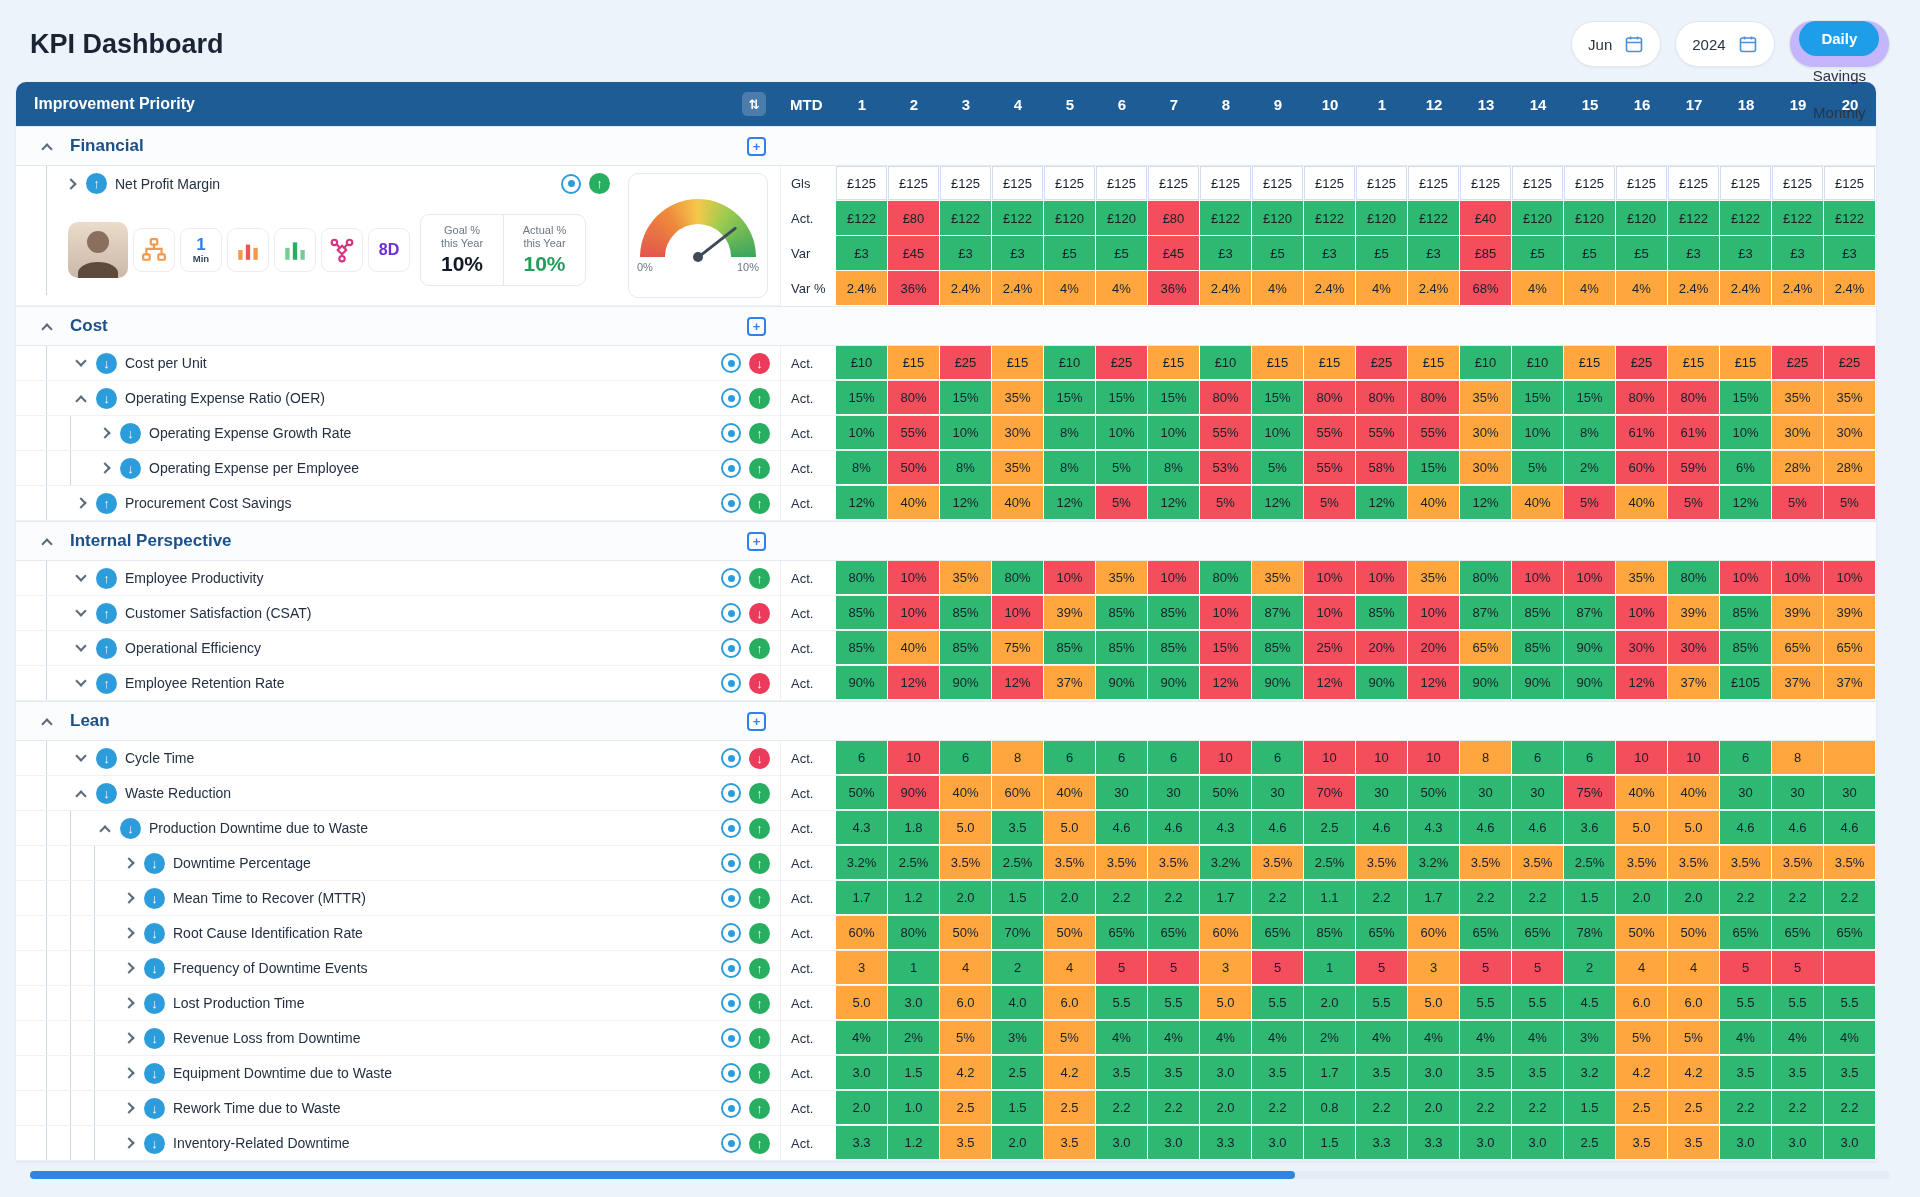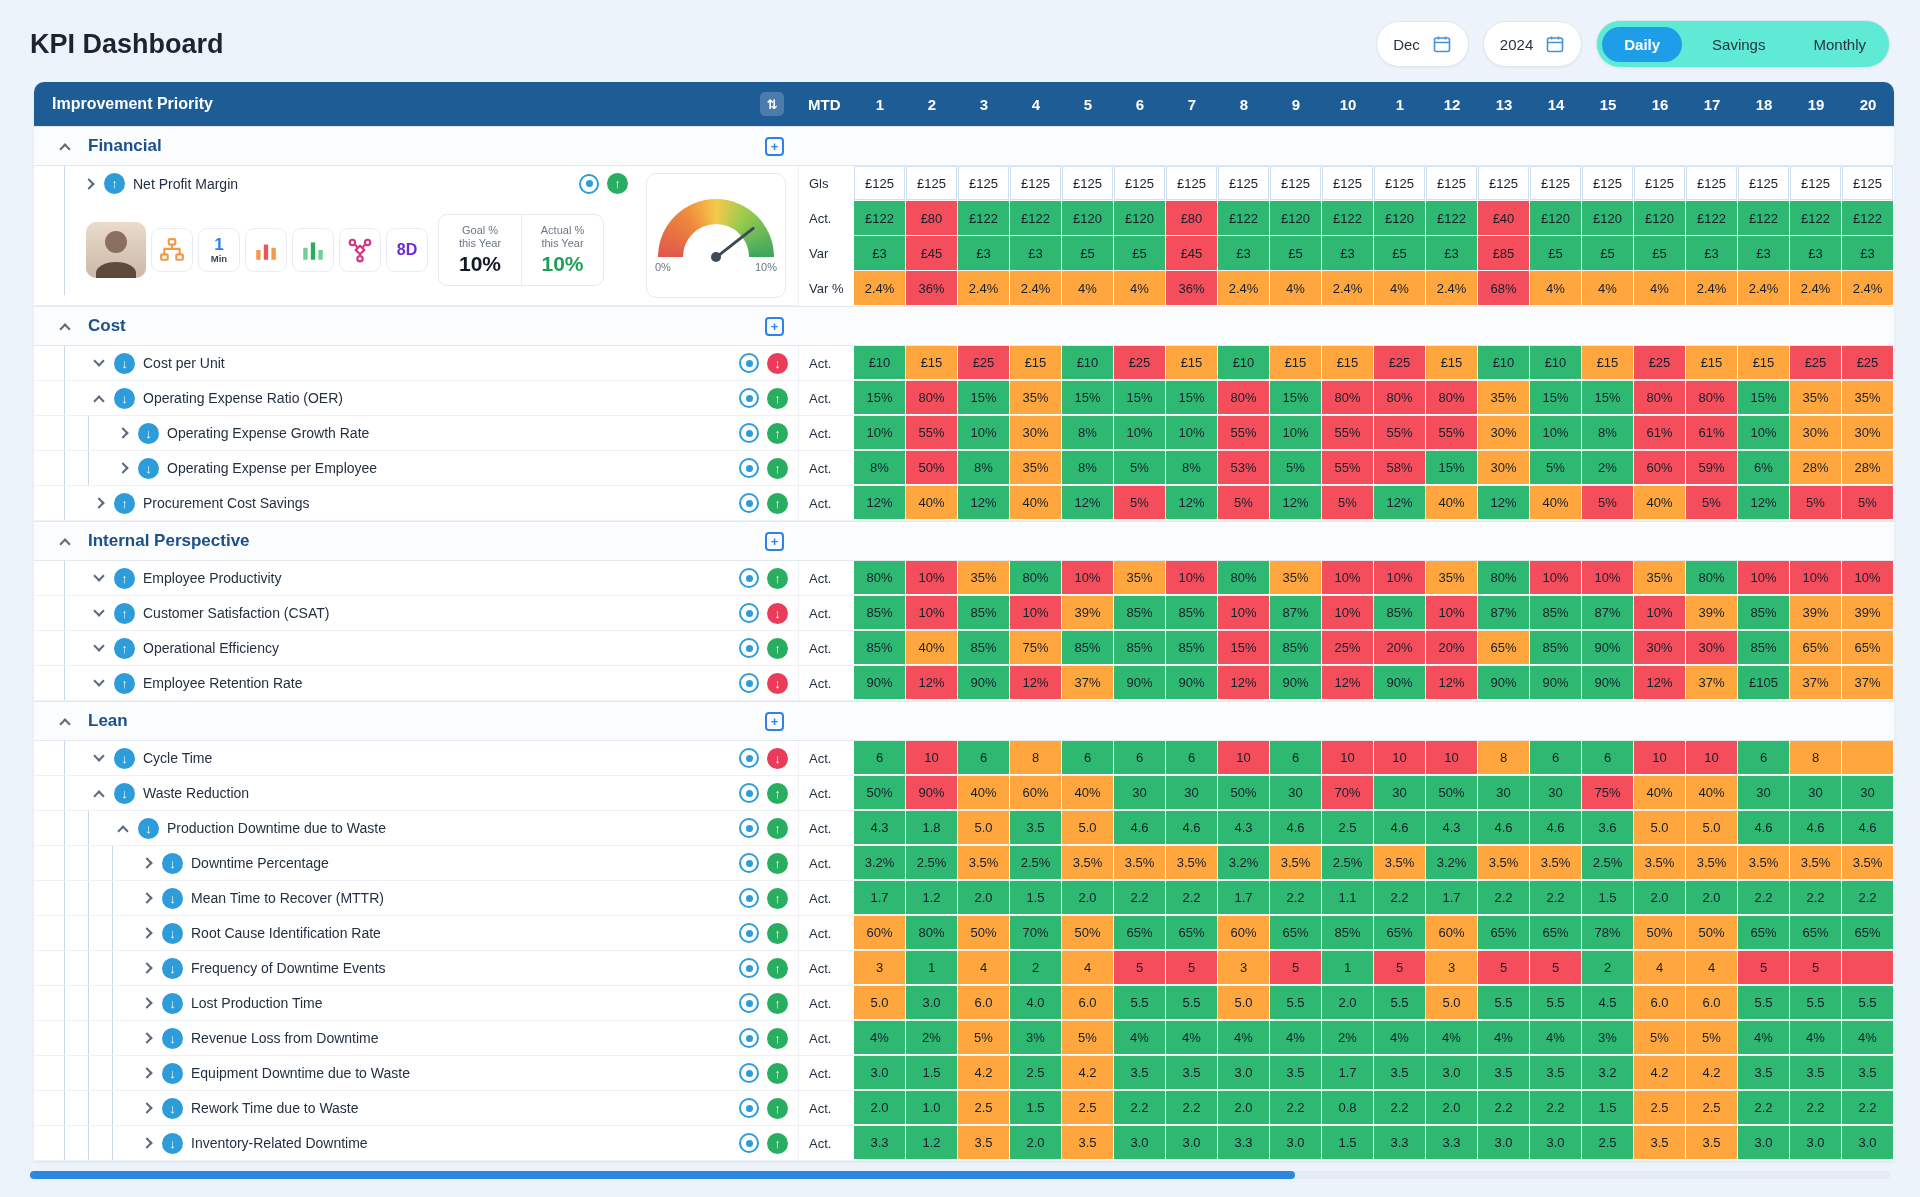--- a/index.html
+++ b/index.html
@@ -7,26 +7,26 @@
   html,body{ margin:0; padding:0; overflow:hidden; }
   body{ width:1920px; height:1197px; background:#EDF3FA; font-family:"Liberation Sans","DejaVu Sans",sans-serif; color:#17212E; }
 
   
   .topbar{ display:flex; justify-content:space-between; align-items:center; padding:20px 30px 14px; }
   .title{ font-size:27px; font-weight:700; color:#1A2433; margin:0; }
   .controls{ display:flex; gap:14px; align-items:center; }
   .pill{ background:#fff; border:1px solid #DFE6EE; border-radius:23px; height:46px; display:flex; align-items:center; padding:0 16px; gap:12px; font-size:15px; color:#2A3441; box-shadow:0 1px 2px rgba(20,40,80,.05); cursor:pointer; }
   .pill.select{ width:242px; justify-content:space-between; color:#9AA6B5; }
   .selchev{ width:8px;height:8px;border-right:2px solid #8D99A8;border-bottom:2px solid #8D99A8; transform:rotate(45deg); margin-top:-4px; }
-  .toggle{ background:#5eead4; border:1px solid #DFE6EE; border-radius:24px; height:48px; display:flex; align-items:center; padding:0 5px; gap:12px; box-shadow:0 1px 2px rgba(20,40,80,.05); }
+  .toggle{ background:#c4b5fd; border:1px solid #DFE6EE; border-radius:24px; height:48px; display:flex; align-items:center; padding:0 5px; gap:2px; box-shadow:0 1px 2px rgba(20,40,80,.05);flex-direction:column; }
   .tbtn{ border:none; background:transparent; font-family:inherit; font-size:15px; color:#2A3441; padding:9px 18px; border-radius:20px; cursor:pointer; }
   .tbtn.active{ background:#1E9EE8; color:#fff; font-weight:700; padding:9px 22px; }
 
   
-  .board{ margin:0 34px; width:1860px; background:#fff; border-radius:10px 10px 0 0; overflow:hidden; box-shadow:0 1px 3px rgba(20,40,80,.07); }
+  .board{ margin:0 16px; width:1860px; background:#fff; border-radius:10px 10px 0 0; overflow:hidden; box-shadow:0 1px 3px rgba(20,40,80,.07); }
   .thead{ display:flex; height:44px; background:#1E5C96; color:#fff; }
   .lhead{ width:var(--leftw); display:flex; align-items:center; justify-content:space-between; padding:0 14px 0 18px; font-size:16px; font-weight:600; }
   .hicon{ width:24px;height:24px; background:rgba(255,255,255,.2); border-radius:5px; display:flex; align-items:center; justify-content:center; font-size:13px; cursor:pointer; }
   .mtdcell{ width:var(--labw); display:flex; align-items:center; padding-left:10px; font-weight:700; font-size:15px; }
   .dayhead{ display:flex; flex:1; }
   .daycell{ width:var(--cw); display:flex; align-items:center; justify-content:center; font-size:15px; font-weight:600; }
 
   .row{ display:flex; }
   .srow{ height:40px; background:#FBFCFD; border-top:1px solid #E4E9EF; border-bottom:1px solid #E4E9EF; }
   .sleft{ width:var(--leftw); display:flex; align-items:center; gap:12px; padding-left:20px; }
@@ -88,21 +88,21 @@
   .hscroll{ margin:10px 30px 0; width:1860px; height:8px; border-radius:4px; background:#E4ECF5; position:relative; }
   .hthumb{ position:absolute; left:0; top:0; height:8px; width:1265px; border-radius:4px; background:#2B87E0; cursor:grab; }
 </style>
 </head>
 <body>
 
 <div class="topbar">
   <h1 class="title">KPI Dashboard</h1>
   <div class="controls">
     <div class="pill">
-      <span>Dec</span>
+      <span>Jun</span>
       <svg width="20" height="20" viewBox="0 0 20 20" fill="none" stroke="#4A90D9" stroke-width="1.6">
           <rect x="2.5" y="4" width="15" height="13.5" rx="2"></rect>
           <path d="M2.5 8.5h15M6.5 2.5v3M13.5 2.5v3"></path>
         </svg>
     </div>
     <div class="pill">
       <span>2024</span>
       <svg width="20" height="20" viewBox="0 0 20 20" fill="none" stroke="#4A90D9" stroke-width="1.6">
           <rect x="2.5" y="4" width="15" height="13.5" rx="2"></rect>
           <path d="M2.5 8.5h15M6.5 2.5v3M13.5 2.5v3"></path>

